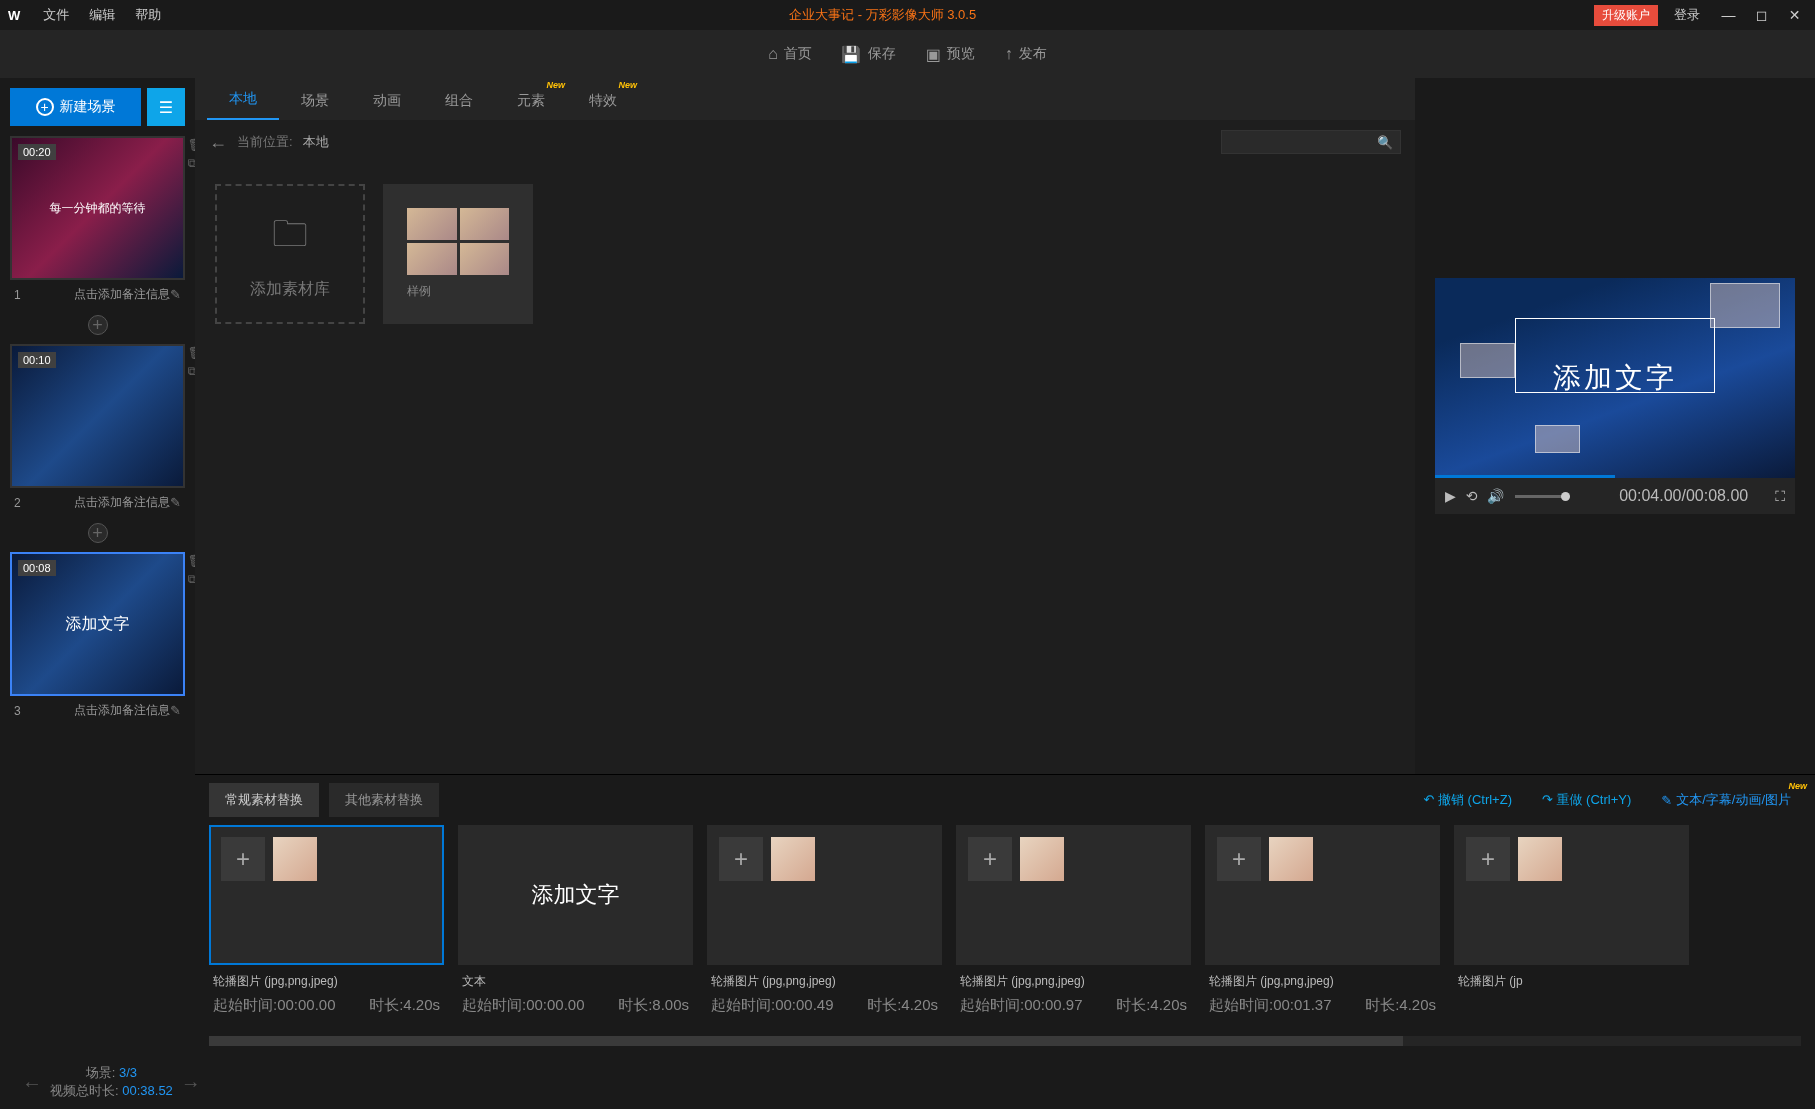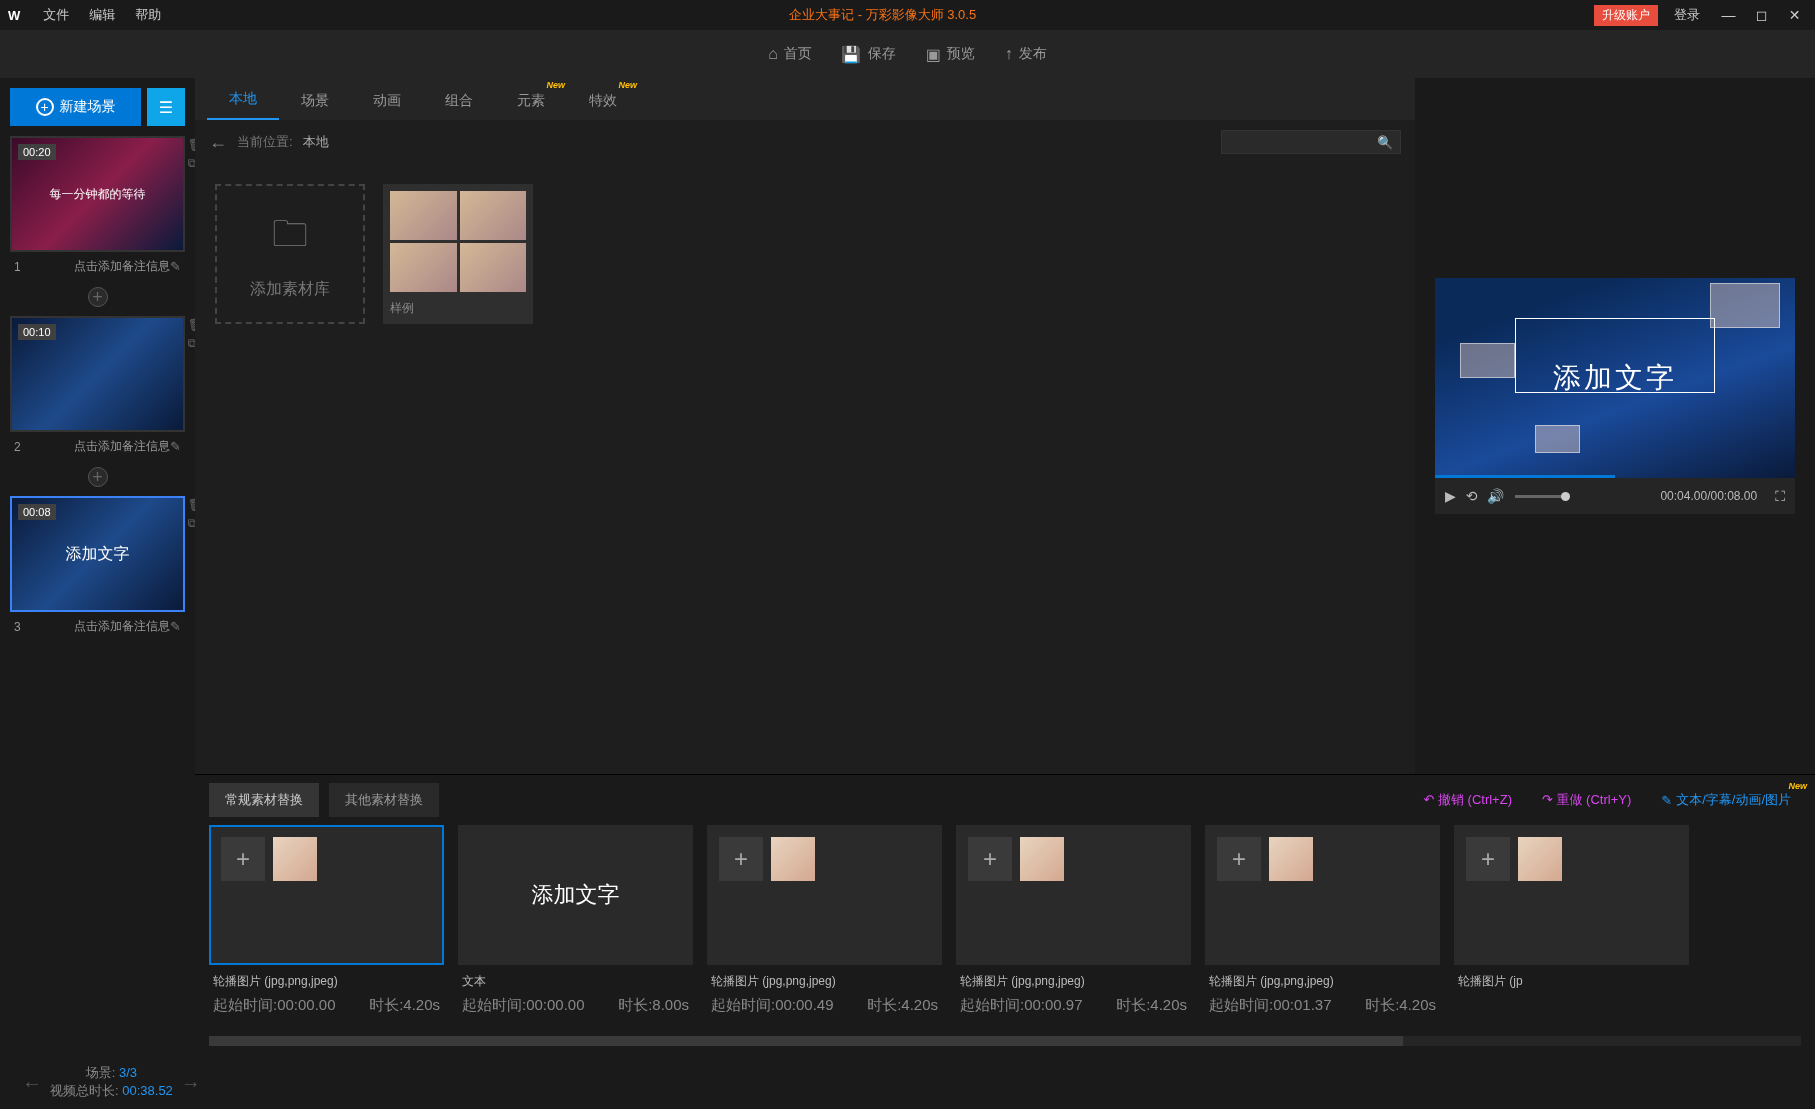--- a/index.html
+++ b/index.html
@@ -21,21 +21,21 @@
 .sidebar { width: 195px; padding: 10px; overflow-y: auto; }
 .new-scene-row { display: flex; gap: 6px; margin-bottom: 10px; }
 .new-scene-btn { flex: 1; background: #0078d7; color: #fff; height: 38px; display: flex; align-items: center; justify-content: center; gap: 6px; cursor: pointer; font-size: 14px; }
 .new-scene-btn .plus-icon { border: 2px solid #fff; border-radius: 50%; width: 18px; height: 18px; display: flex; align-items: center; justify-content: center; font-size: 14px; line-height: 1; }
 .sort-btn { width: 38px; background: #0ea5e9; display: flex; align-items: center; justify-content: center; color: #fff; cursor: pointer; }
 
 .scene-card { position: relative; margin-bottom: 6px; }
 .scene-card.selected .thumb-box { border: 2px solid #3b82f6; }
 .thumb-box { border: 2px solid #333; position: relative; }
 .thumb-time { position: absolute; top: 6px; left: 6px; background: #404040; color: #fff; font-size: 11px; padding: 2px 5px; z-index: 2; }
-.thumb-img { height: 112px; background: linear-gradient(135deg, #0a1a3a, #1e4a8a, #0a1a3a); position: relative; overflow: hidden; padding-left: 8px; }
+.thumb-img { height: 140px; background: linear-gradient(135deg, #0a1a3a, #1e4a8a, #0a1a3a); position: relative; overflow: hidden; padding-left: 8px; }
 .thumb-img.pink { background: linear-gradient(135deg, #3a0a2a, #8a1e4a, #0a1a3a); }
 .thumb-img .overlay-text { position: absolute; top: 50%; left: 50%; transform: translate(-50%, -50%); color: #fff; font-size: 12px; white-space: nowrap; }
 .scene-note { display: flex; align-items: center; padding: 6px 4px; font-size: 12px; color: #999; }
 .scene-note .num { margin-right: 8px; }
 .scene-note .note-text { flex: 1; text-align: right; }
 .scene-note .edit-icon { color: #777; font-size: 13px; }
 .scene-side-icons { position: absolute; right: -18px; top: 2px; display: flex; flex-direction: column; gap: 4px; }
 .scene-side-icons span { color: #666; font-size: 12px; cursor: pointer; }
 .add-connector { text-align: center; color: #666; font-size: 18px; margin: 2px 0 8px; }
 .add-connector .circle { display: inline-block; width: 20px; height: 20px; border: 1px solid #555; border-radius: 50%; line-height: 18px; background: #2a2a2a; cursor: pointer; }
@@ -51,43 +51,43 @@
 .breadcrumb-row .bc-label { color: #777; font-size: 13px; margin-right: 10px; }
 .breadcrumb-row .bc-path { color: #aaa; font-size: 13px; }
 .breadcrumb-row .spacer { flex: 1; }
 .breadcrumb-row .search-box { width: 180px; height: 24px; background: #2a2a2a; border: 1px solid #333; display: flex; align-items: center; justify-content: flex-end; padding: 0 6px; }
 .breadcrumb-row .search-box .mag { color: #888; font-size: 13px; }
 
 .asset-grid { padding: 20px; display: flex; gap: 18px; }
 .asset-card { width: 150px; }
 .asset-add { height: 140px; border: 2px dashed #444; display: flex; flex-direction: column; align-items: center; justify-content: center; color: #777; cursor: pointer; }
 .asset-add .folder-icon { font-size: 36px; margin-bottom: 10px; }
-.asset-folder { height: 140px; background: #2f2f2f; padding: 7px; display: flex; flex-direction: column; justify-content: flex-end; }
+.asset-folder { height: 140px; background: #2f2f2f; padding: 24px; display: flex; flex-direction: column; justify-content: flex-end; }
 .asset-folder .imgs { display: grid; grid-template-columns: 1fr 1fr; grid-template-rows: 1fr 1fr; gap: 3px; flex: 1; }
 .asset-folder .imgs div { background: linear-gradient(135deg, #d4b896, #a88); }
 .asset-label { color: #888; font-size: 12px; margin-top: 8px; }
 
 .right-panel { width: 400px; background: #1a1a1a; display: flex; flex-direction: column; align-items: center; padding-top: 200px; }
 .preview-box { width: 360px; }
 .preview-video { height: 200px; background: linear-gradient(160deg, #0a2a5a 20%, #1a4a9a 60%, #0a1a3a); position: relative; overflow: hidden; }
 .preview-video .pv-frame { position: absolute; border: 1px solid rgba(255,255,255,0.5); background: rgba(255,220,200,0.4); }
 .preview-video .pv-text { position: absolute; top: 50%; left: 50%; transform: translate(-50%, -50%); color: #fff; font-size: 28px; letter-spacing: 3px; }
 .player-bar { height: 36px; background: #252525; display: flex; align-items: center; padding: 0 10px; gap: 10px; position: relative; }
 .player-bar .progress { position: absolute; top: -3px; left: 0; right: 0; height: 3px; background: #0078d7; width: 50%; }
 .player-bar .pb-icon { color: #bbb; font-size: 14px; cursor: pointer; }
 .player-bar .vol-slider { width: 55px; height: 3px; background: #666; position: relative; }
 .player-bar .vol-slider::after { content: ''; position: absolute; right: 0; top: -3px; width: 9px; height: 9px; background: #ccc; border-radius: 50%; }
-.player-bar .time { color: #bbb; font-size: 12px; margin-left: auto; margin-right: 8px; }
+.player-bar .time { color: #bbb; font-size: 16px; margin-left: auto; margin-right: 17px; }
 
 .bottom { height: 280px; background: #1a1a1a; border-top: 1px solid #000; display: flex; flex-direction: column; }
 .bottom-tabs { display: flex; align-items: center; padding: 8px 14px; gap: 10px; }
 .btab { padding: 8px 16px; background: #2a2a2a; color: #999; font-size: 13px; cursor: pointer; }
 .btab.active { background: #353535; color: #ccc; }
 .bottom-tabs .spacer { flex: 1; }
-.bottom-tabs .action { color: #d946ef; font-size: 13px; padding: 0 10px; display: flex; align-items: center; gap: 4px; }
+.bottom-tabs .action { color: #0ea5e9; font-size: 13px; padding: 0 10px; display: flex; align-items: center; gap: 4px; }
 .bottom-tabs .action.link { color: #2196f3; position: relative; }
 .bottom-tabs .action .new-badge { position: absolute; top: -10px; right: -6px; color: #ffc107; font-size: 9px; font-style: italic; font-weight: bold; }
 
 .clips-row { display: flex; gap: 14px; padding: 0 14px; overflow-x: auto; flex: 1; }
 .clip-card { width: 235px; min-width: 235px; display: flex; flex-direction: column; }
 .clip-card.selected .clip-body { border: 2px solid #0078d7; }
 .clip-body { height: 140px; background: #2a2a2a; border: 2px solid #2a2a2a; padding: 10px; display: flex; align-items: flex-start; gap: 8px; }
 .clip-body.textclip { align-items: center; justify-content: center; color: #fff; font-size: 22px; }
 .clip-add-btn { width: 44px; height: 44px; background: #3a3a3a; color: #aaa; font-size: 24px; display: flex; align-items: center; justify-content: center; cursor: pointer; }
 .clip-thumb { width: 44px; height: 44px; background: linear-gradient(135deg, #e8d4c0, #d4a890); }

